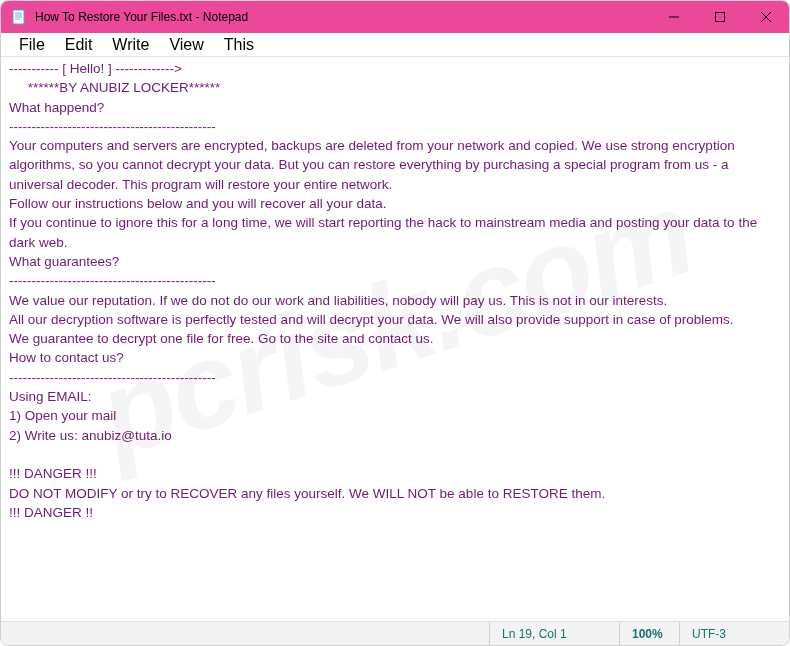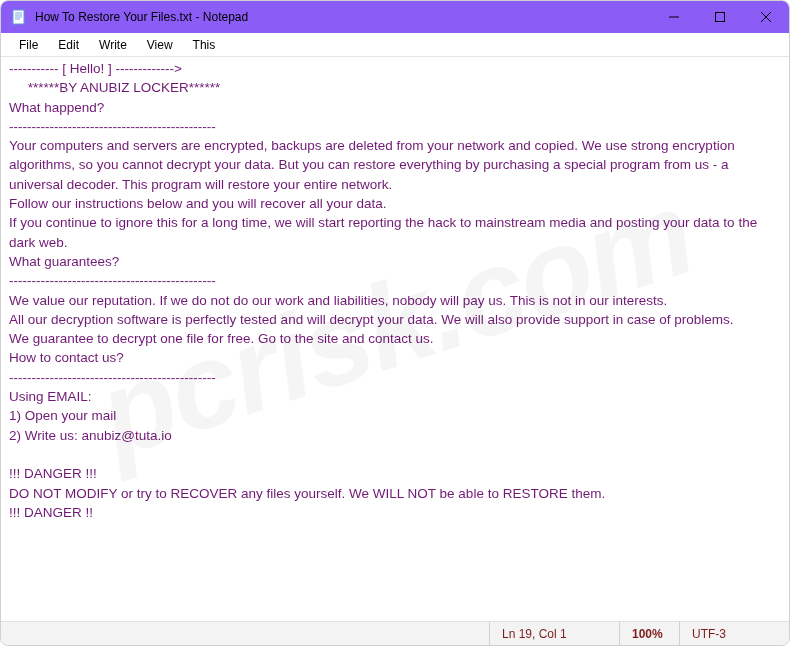--- a/index.html
+++ b/index.html
@@ -20,21 +20,21 @@
       height: 100%;
       display: flex;
       flex-direction: column;
       border: 1px solid #d0d0d0;
       border-radius: 8px;
       overflow: hidden;
       background: #fff;
     }
     .titlebar {
       height: 32px;
-      background: #8b5cf6;
+      background: #ec4899;
       display: flex;
       align-items: center;
       padding-left: 10px;
       border-bottom: 0;
     }
     .titlebar-icon {
       width: 16px;
       height: 16px;
       margin-right: 8px;
       display: flex;
@@ -61,21 +61,21 @@
     .menubar {
       height: 24px;
       background: #fff;
       display: flex;
       align-items: center;
       padding-left: 8px;
       border-bottom: 1px solid #e5e5e5;
     }
     .menu-item {
       padding: 2px 10px;
-      font-size: 12px;
+      font-size: 16px;
       color: #000;
       cursor: pointer;
     }
     .content {
       flex: 1;
       padding: 2px 8px;
       font-family: Liberation Sans, sans-serif;
       font-size: 13.5px;
       line-height: 1.43;
       color: #701a75;
@@ -83,21 +83,21 @@
       overflow: hidden;
       word-wrap: break-word;
     }
     .statusbar {
       height: 24px;
       background: #f3f3f3;
       border-top: 1px solid #e0e0e0;
       display: flex;
       align-items: center;
       font-size: 12px;
-      color: #7f1d1d;
+      color: #0f766e;
       margin-top: 10px;
     }
     .status-spacer {
       flex: 1;
     }
     .status-cell {
       padding: 0 12px;
       border-left: 1px solid #d0d0d0;
       height: 100%;
       display: flex;

